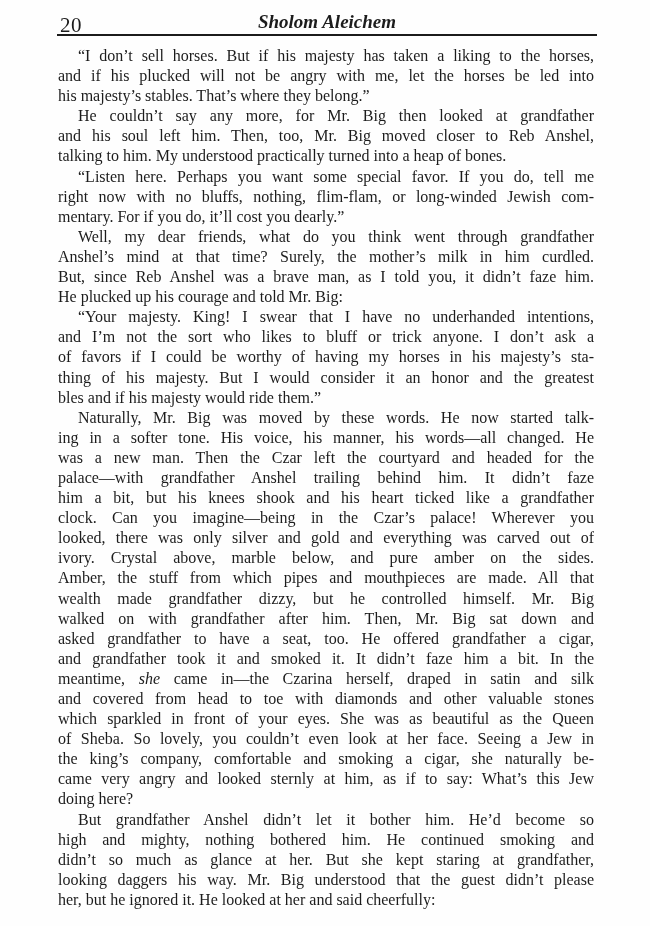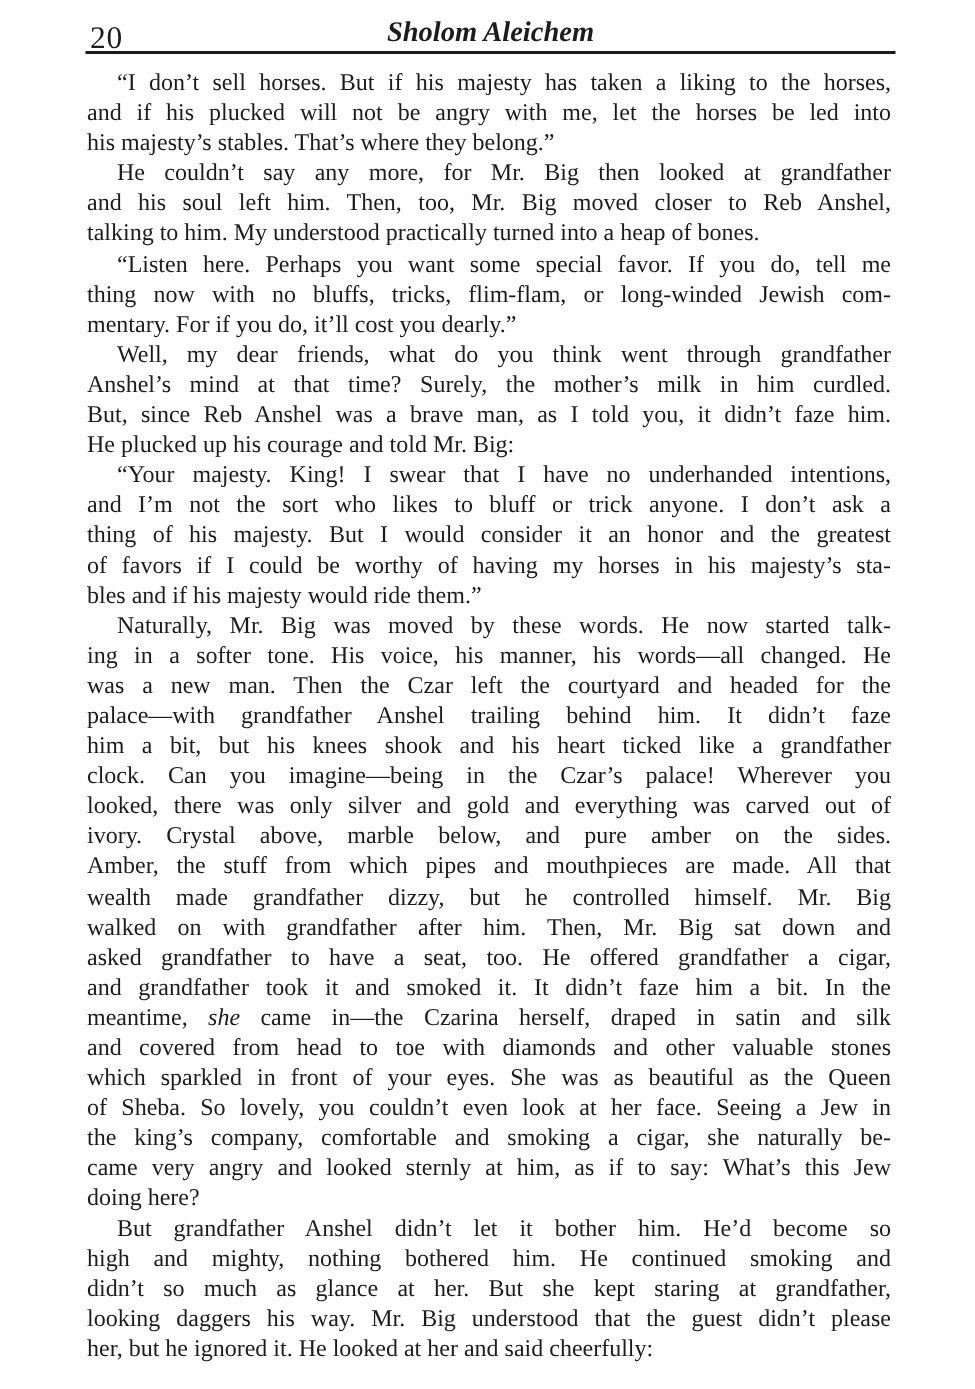--- a/index.html
+++ b/index.html
@@ -90,34 +90,34 @@
       <div class="line">and if his plucked will not be angry with me, let the horses be led into</div>
       <div class="line last">his majesty’s stables. That’s where they belong.”</div>
     </div>
     <div class="paragraph">
       <div class="line first">He couldn’t say any more, for Mr. Big then looked at grandfather</div>
       <div class="line">and his soul left him. Then, too, Mr. Big moved closer to Reb Anshel,</div>
       <div class="line last">talking to him. My understood practically turned into a heap of bones.</div>
     </div>
     <div class="paragraph">
       <div class="line first">“Listen here. Perhaps you want some special favor. If you do, tell me</div>
-      <div class="line">thing now with no bluffs, tricks, flim-flam, or long-winded Jewish com-</div>
+      <div class="line">right now with no bluffs, nothing, flim-flam, or long-winded Jewish com-</div>
       <div class="line last">mentary. For if you do, it’ll cost you dearly.”</div>
     </div>
     <div class="paragraph">
       <div class="line first">Well, my dear friends, what do you think went through grandfather</div>
       <div class="line">Anshel’s mind at that time? Surely, the mother’s milk in him curdled.</div>
       <div class="line">But, since Reb Anshel was a brave man, as I told you, it didn’t faze him.</div>
       <div class="line last">He plucked up his courage and told Mr. Big:</div>
     </div>
     <div class="paragraph">
       <div class="line first">“Your majesty. King! I swear that I have no underhanded intentions,</div>
       <div class="line">and I’m not the sort who likes to bluff or trick anyone. I don’t ask a</div>
+      <div class="line">of favors if I could be worthy of having my horses in his majesty’s sta-</div>
       <div class="line">thing of his majesty. But I would consider it an honor and the greatest</div>
-      <div class="line">of favors if I could be worthy of having my horses in his majesty’s sta-</div>
       <div class="line last">bles and if his majesty would ride them.”</div>
     </div>
     <div class="paragraph">
       <div class="line first">Naturally, Mr. Big was moved by these words. He now started talk-</div>
       <div class="line">ing in a softer tone. His voice, his manner, his words—all changed. He</div>
       <div class="line">was a new man. Then the Czar left the courtyard and headed for the</div>
       <div class="line">palace—with grandfather Anshel trailing behind him. It didn’t faze</div>
       <div class="line">him a bit, but his knees shook and his heart ticked like a grandfather</div>
       <div class="line">clock. Can you imagine—being in the Czar’s palace! Wherever you</div>
       <div class="line">looked, there was only silver and gold and everything was carved out of</div>

